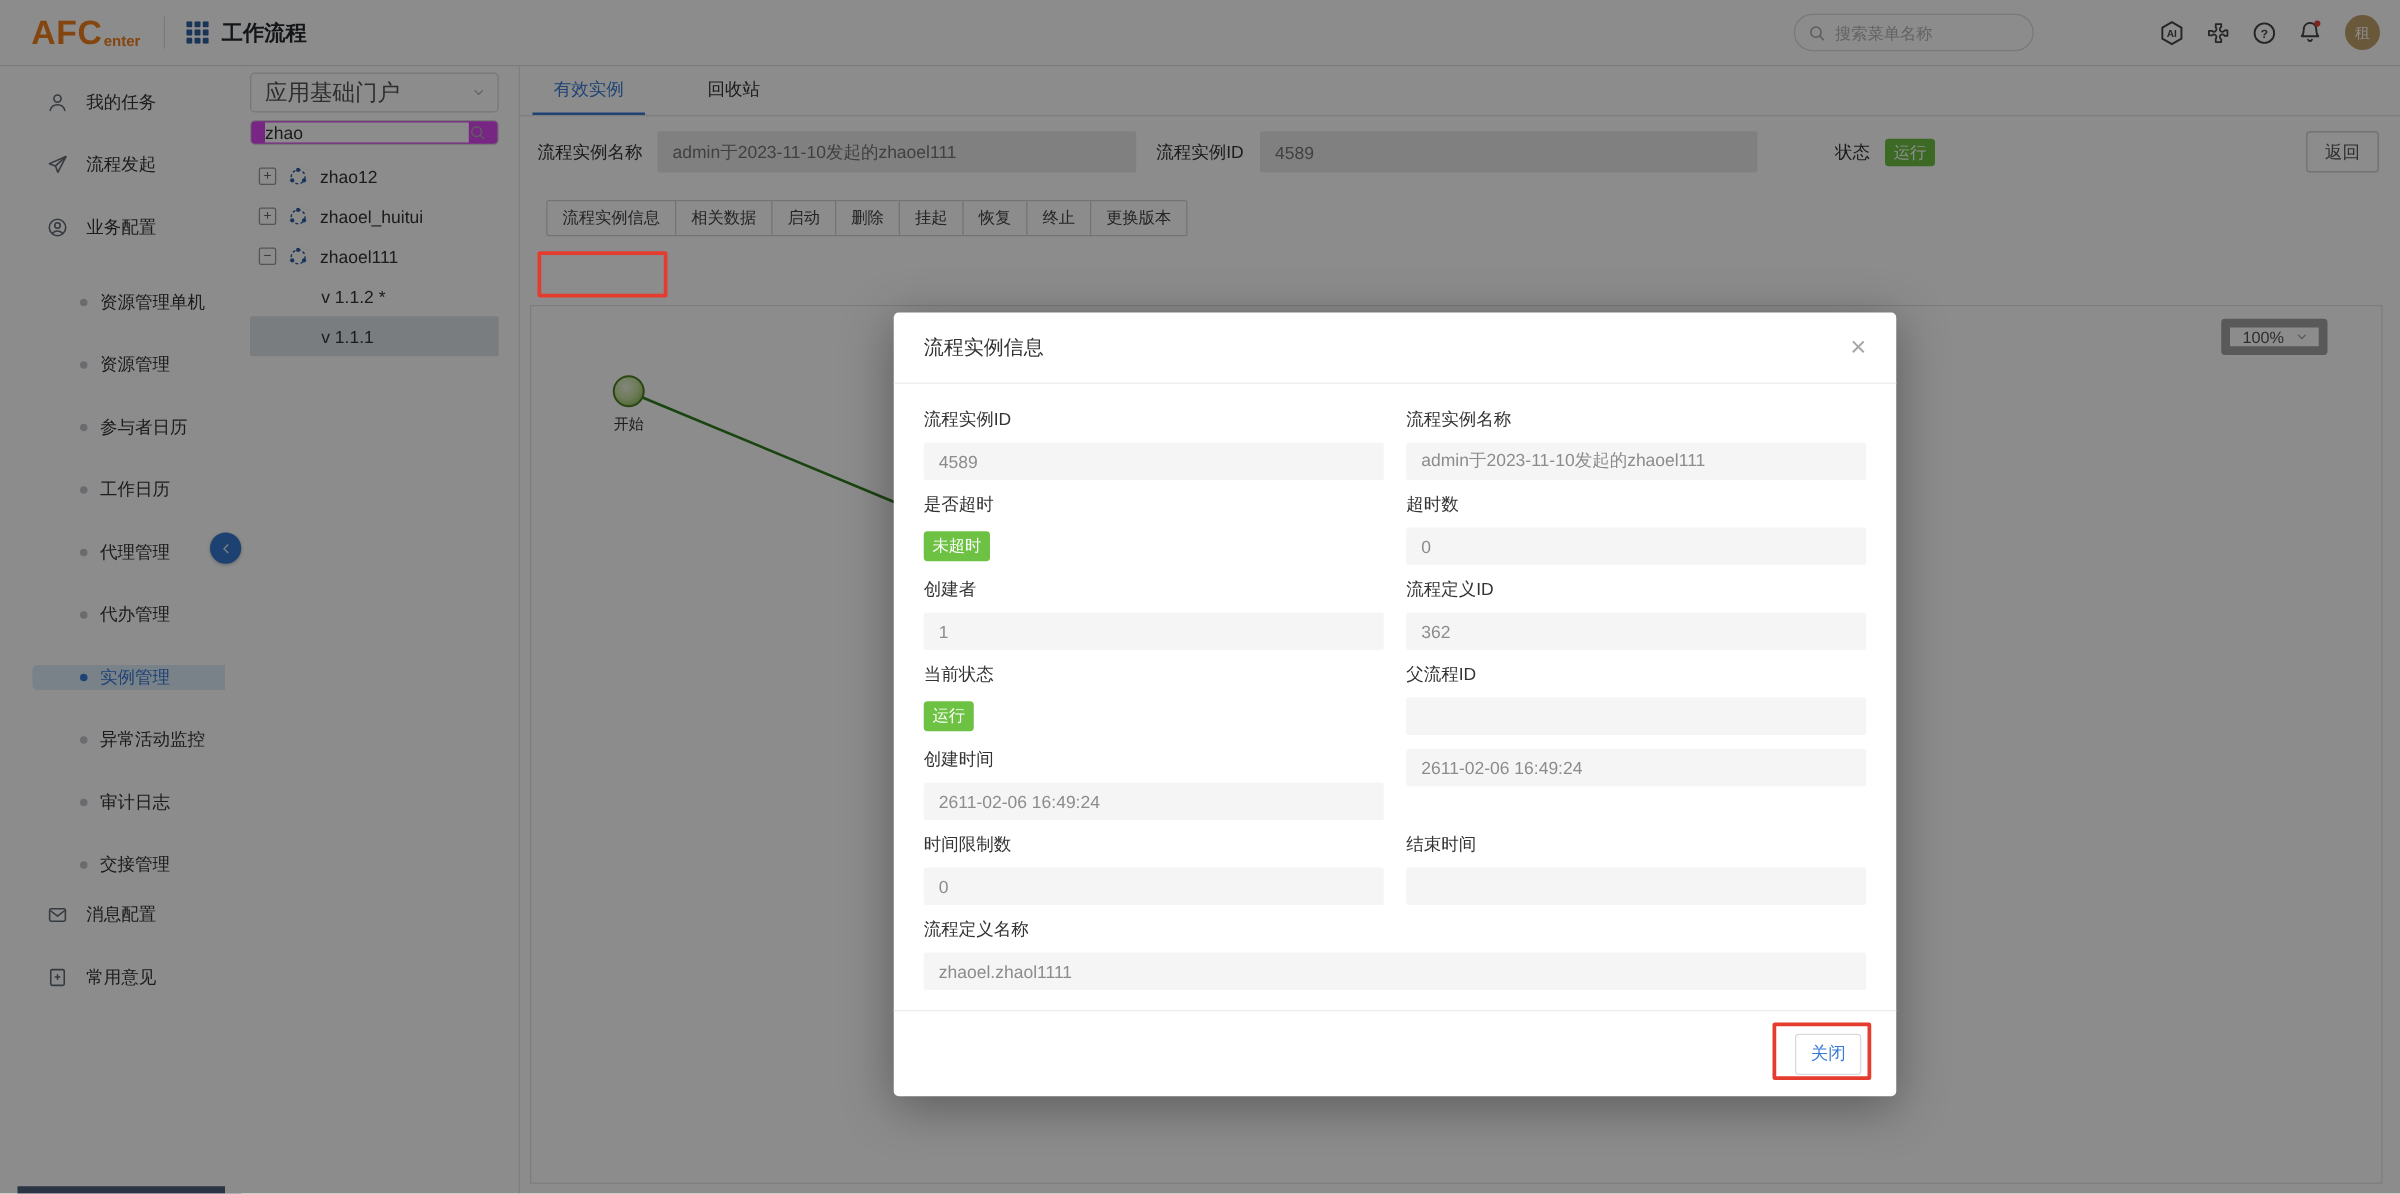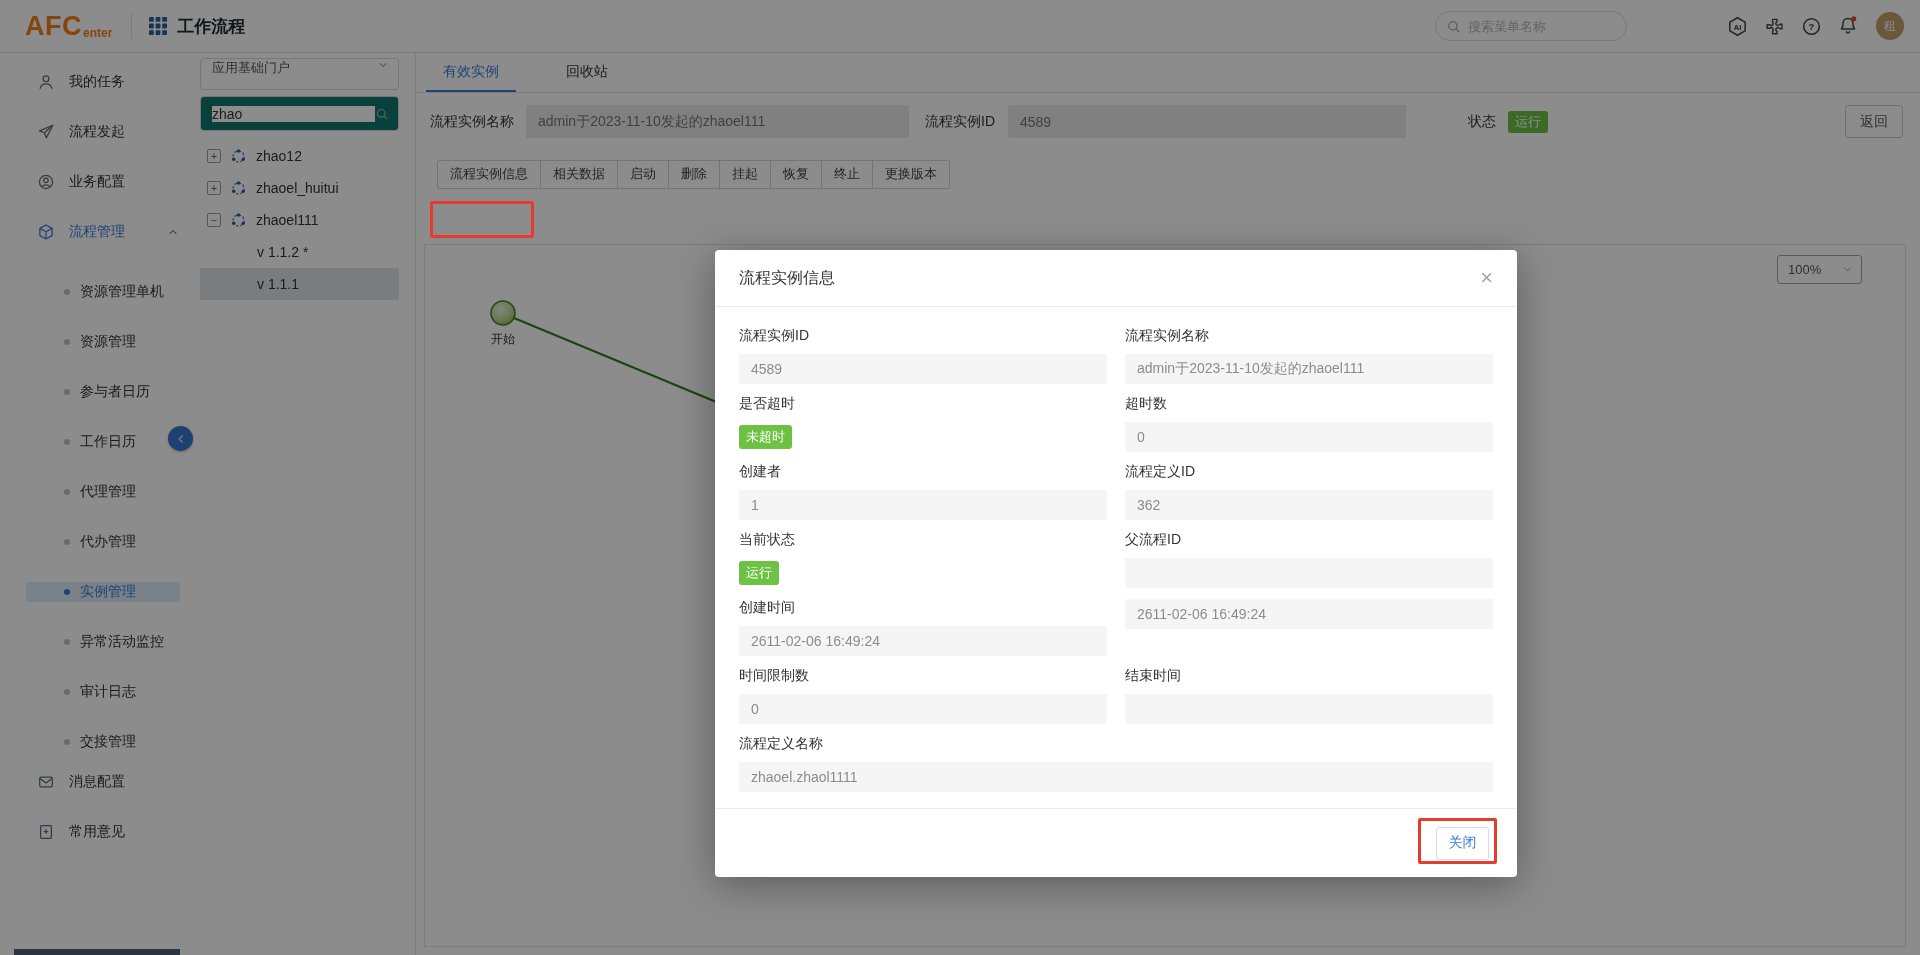--- a/index.html
+++ b/index.html
@@ -45,24 +45,24 @@
   .nav-sub.active .bar { position:absolute; right:0; top:8px; bottom:8px; width:4px; background:#3a7bd5; border-radius:2px; }
   .nav-footer-bar { position:absolute; left:0; right:0; bottom:0; height:6px; background:#4e5f78; }
 
   .collapse-btn { position:absolute; left:168px; top:426px; width:25px; height:25px; border-radius:50%;
                   background:#3578cf; display:flex; align-items:center; justify-content:center; z-index:6;
                   box-shadow:0 1px 3px rgba(0,0,0,.25); cursor:pointer; }
 
   
   .tree-panel { position:absolute; left:180px; top:53px; bottom:0; width:236px; background:#fff;
                 border-right:1px solid #e6e6e6; padding:5px 16px 0 20px; z-index:2; }
-  .tp-select { height:32px; border:1px solid #d9d9d9; border-radius:4px; display:flex; align-items:flex-start;
-               justify-content:space-between; padding:0 9px 0 11px; font-size:13px; color:#555; cursor:pointer; background:#fff; }
-  .tp-search { margin-top:6px; height:35px; border:1px solid #d9d9d9; border-radius:4px; display:flex;
-               align-items:center; padding:0 9px 0 11px; background:#0f766e; }
+  .tp-select { height:32px; border:1px solid #d9d9d9; border-radius:4px; display:flex; align-items:center;
+               justify-content:space-between; padding:0 9px 0 11px; font-size:18px; color:#555; cursor:pointer; background:#fff; }
+  .tp-search { margin-top:6px; height:20px; border:1px solid #d9d9d9; border-radius:4px; display:flex;
+               align-items:center; padding:0 9px 0 11px; background:#d946ef; }
   .tp-search input { border:none; outline:none; flex:1; font-size:14px; color:#333; min-width:0;
                      font-family:"Liberation Sans","DejaVu Sans",sans-serif; }
   .tree { margin-top:9px; }
   .tree-row { height:32px; display:flex; align-items:center; gap:9px; font-size:14px; color:#333; cursor:pointer; padding-left:7px; }
   .expander { width:14px; height:14px; border:1px solid #9a9a9a; border-radius:2px; font-size:11px; line-height:12px;
               text-align:center; color:#666; flex:none; background:#fff; }
   .proc-icon { display:flex; flex:none; }
   .tree-row.version { padding-left:57px; }
   .tree-row.selected { background:#dde3e8; border-radius:2px; }
 
@@ -91,21 +91,21 @@
 
   .toolbar-row { height:48px; display:flex; align-items:center; padding-left:21px; }
   .tbtn { height:29px; padding:0 12px; border:1px solid #d4d4d4; background:#fff; font-size:13px; color:#444;
           display:flex; align-items:center; margin-left:-1px; cursor:pointer; }
   .tbtn:first-child { margin-left:0; border-radius:2px 0 0 2px; }
   .tbtn:last-child { border-radius:0 2px 2px 0; }
 
   .canvas { position:absolute; left:8px; right:14px; top:191px; bottom:8px; border:1px solid #e4e4e4; background:#fff; }
   .flow-svg { position:absolute; left:0; top:0; width:100%; height:100%; }
   .start-label { position:absolute; left:58px; top:86px; width:40px; text-align:center; font-size:12px; color:#333; }
-  .zoom-select { position:absolute; top:10px; right:43px; width:85px; height:29px; border:1px solid #a3a3a3;
+  .zoom-select { position:absolute; top:10px; right:43px; width:85px; height:29px; border:7px solid #a3a3a3;
                  border-radius:3px; display:flex; align-items:center; justify-content:space-between;
                  padding:0 8px 0 10px; font-size:13px; color:#555; background:#fff; cursor:pointer; }
   .scroll-corner { position:absolute; right:0; bottom:0; width:17px; height:14px; background:#f4f4f4;
                    border-left:1px solid #e6e6e6; border-top:1px solid #e6e6e6; }
 
   
   .overlay { position:absolute; inset:0; background:rgba(0,0,0,0.45); z-index:20; }
   .modal { position:absolute; left:715px; top:250px; width:802px; height:627px; background:#fff; border-radius:4px;
            box-shadow:0 8px 40px rgba(0,0,0,0.35); z-index:30; }
   .modal-header { height:57px; display:flex; align-items:center; padding:0 24px; border-bottom:1px solid #ececec; }
@@ -215,34 +215,20 @@
     </div>
     <div class="nav-item">
       <span class="nicon">
           <svg width="18" height="18" viewBox="0 0 20 20" fill="none" stroke="#606a73" stroke-width="1.4" stroke-linecap="round">
             <circle cx="10" cy="10" r="7.3"></circle>
             <circle cx="10" cy="8.2" r="2.4"></circle>
             <path d="M5.8 15a5.6 5.6 0 0 1 8.4 0"></path>
           </svg>
         </span>
       <span class="nlabel">业务配置</span>
-    </div>
-    <div class="nav-item blue-label">
-      <span class="nicon">
-          <svg width="18" height="18" viewBox="0 0 20 20" fill="none" stroke="#3a7bd5" stroke-width="1.4" stroke-linejoin="round">
-            <path d="M10 2.2 16.8 6v8L10 17.8 3.2 14V6z"></path>
-            <path d="M3.2 6 10 9.8 16.8 6M10 9.8v8"></path>
-          </svg>
-        </span>
-      <span class="nlabel">流程管理</span>
-      <span class="chev">
-          <svg width="12" height="12" viewBox="0 0 20 20" fill="none" stroke="#6b8cba" stroke-width="1.8" stroke-linecap="round">
-            <path d="m5 12.5 5-5 5 5"></path>
-          </svg>
-        </span>
     </div>
     <div class="nav-sub">
         <span class="dot"></span>
         <span>资源管理单机</span>
       </div>
     <div class="nav-sub">
         <span class="dot"></span>
         <span>资源管理</span>
       </div>
     <div class="nav-sub">

